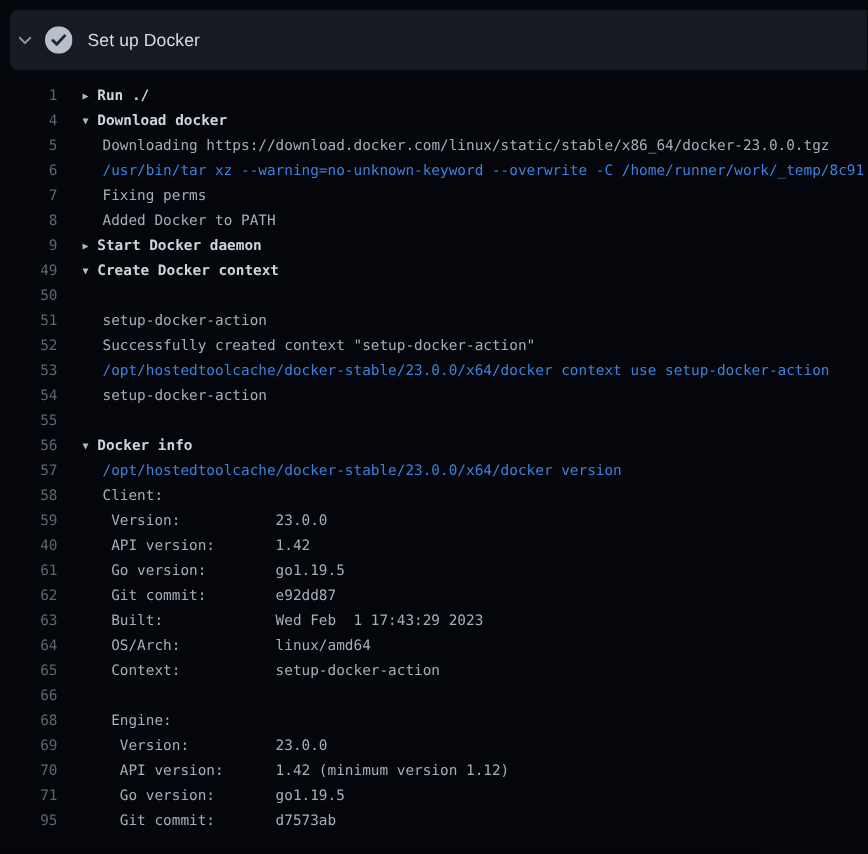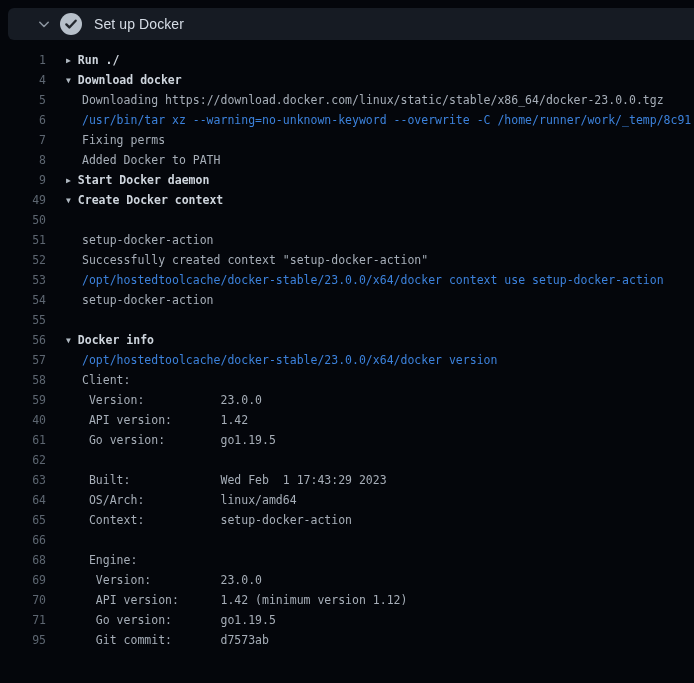--- a/index.html
+++ b/index.html
@@ -12,27 +12,27 @@
   }
   .app {
     width: 694px;
     height: 683px;
     position: relative;
     font-family: "DejaVu Sans Mono", "Liberation Mono", monospace;
   }
   .step-header {
     margin: 8px 0 0 8px;
     width: 686px;
-    height: 32px;
+    height: 48px;
     box-sizing: border-box;
     background: #161b23;
     border-radius: 6px 0 0 6px;
     display: flex;
     align-items: center;
-    padding: 0 24px;
+    padding: 0 0;
     cursor: pointer;
   }
   .chevron {
     display: inline-flex;
     align-items: center;
     justify-content: center;
     width: 16px;
     height: 16px;
     margin: 0 8px 0 4px;
   }
@@ -130,21 +130,21 @@
       <div class="log-line"><span class="ln">52</span><span class="body">Successfully created context "setup-docker-action"</span></div>
       <div class="log-line"><span class="ln">53</span><span class="body cmd">/opt/hostedtoolcache/docker-stable/23.0.0/x64/docker context use setup-docker-action</span></div>
       <div class="log-line"><span class="ln">54</span><span class="body">setup-docker-action</span></div>
       <div class="log-line"><span class="ln">55</span></div>
       <div class="log-line group"><span class="ln">56</span><span class="body"><span class="arrow">▼</span><span>Docker info</span></span></div>
       <div class="log-line"><span class="ln">57</span><span class="body cmd">/opt/hostedtoolcache/docker-stable/23.0.0/x64/docker version</span></div>
       <div class="log-line"><span class="ln">58</span><span class="body">Client:</span></div>
       <div class="log-line"><span class="ln">59</span><span class="body"> Version:           23.0.0</span></div>
       <div class="log-line"><span class="ln">40</span><span class="body"> API version:       1.42</span></div>
       <div class="log-line"><span class="ln">61</span><span class="body"> Go version:        go1.19.5</span></div>
-      <div class="log-line"><span class="ln">62</span></div>
+      <div class="log-line"><span class="ln">62</span><span class="body"> Git commit:        e92dd87</span></div>
       <div class="log-line"><span class="ln">63</span><span class="body"> Built:             Wed Feb  1 17:43:29 2023</span></div>
       <div class="log-line"><span class="ln">64</span><span class="body"> OS/Arch:           linux/amd64</span></div>
       <div class="log-line"><span class="ln">65</span><span class="body"> Context:           setup-docker-action</span></div>
       <div class="log-line"><span class="ln">66</span><span class="body"></span></div>
       <div class="log-line"><span class="ln">68</span><span class="body"> Engine:</span></div>
       <div class="log-line"><span class="ln">69</span><span class="body">  Version:          23.0.0</span></div>
       <div class="log-line"><span class="ln">70</span><span class="body">  API version:      1.42 (minimum version 1.12)</span></div>
       <div class="log-line"><span class="ln">71</span><span class="body">  Go version:       go1.19.5</span></div>
       <div class="log-line"><span class="ln">95</span><span class="body">  Git commit:       d7573ab</span></div>
     </div>

